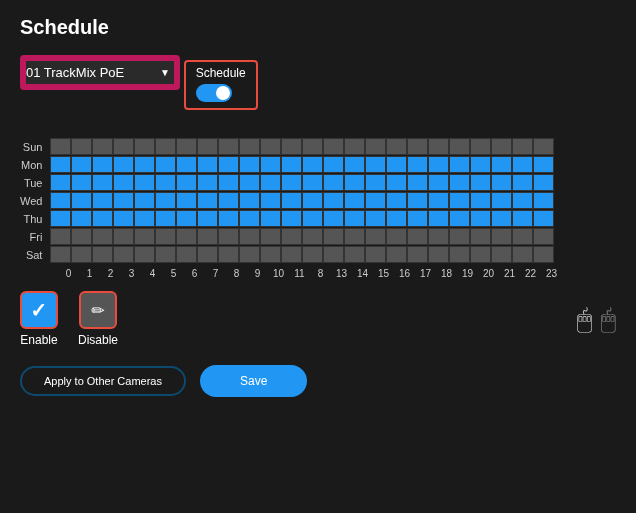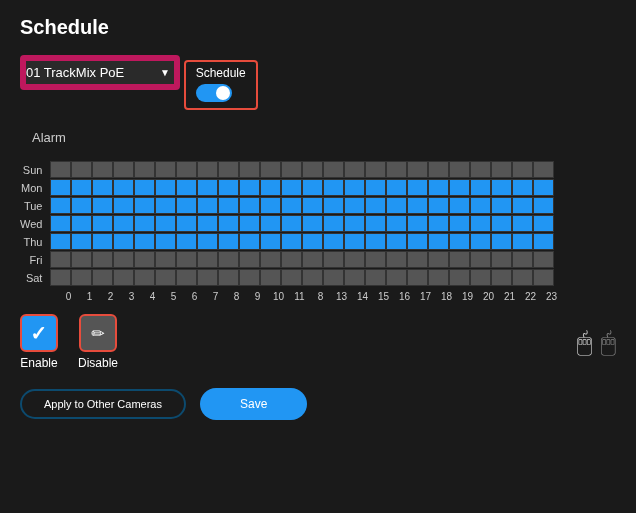--- a/index.html
+++ b/index.html
@@ -265,21 +265,20 @@
   <div class="schedule-toggle-inner">
     <span class="schedule-label">Schedule</span>
     <div class="toggle-row">
       <div class="toggle"></div>
     </div>
   </div>
 </div>
 
 
 <div class="tabs-row">
-  <div class="tab inactive">Alarm</div>
 </div>
 
 
 <div class="schedule-grid-container">
   <div class="day-labels">
     <div class="day-label">Sun</div>
     <div class="day-label">Mon</div>
     <div class="day-label">Tue</div>
     <div class="day-label">Wed</div>
     <div class="day-label">Thu</div>

